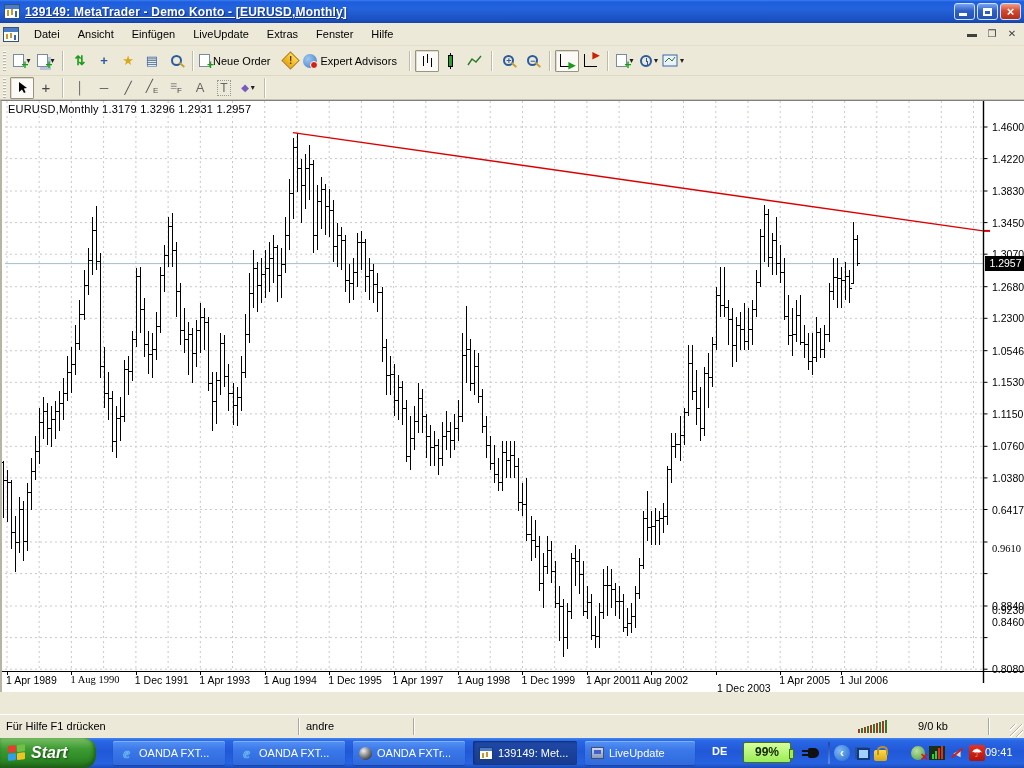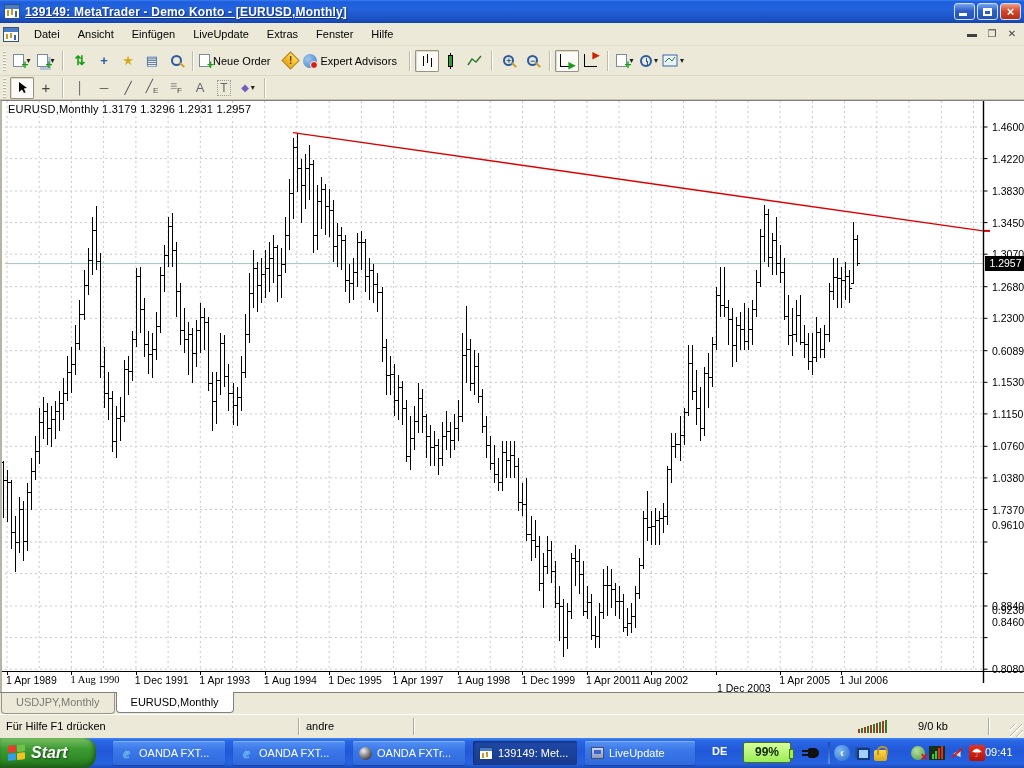--- a/index.html
+++ b/index.html
@@ -411,27 +411,27 @@
       </svg>
     <div id="ohlc-label">EURUSD,Monthly  1.3179 1.3296 1.2931 1.2957</div>
     <div id="pricelabels">
         <div class="pricelabel" style="top: 20px;">1.4600</div>
         <div class="pricelabel" style="top: 51.6px;">1.4220</div>
         <div class="pricelabel" style="top: 84.0317px;">1.3830</div>
         <div class="pricelabel" style="top: 115.632px;">1.3450</div>
         <div class="pricelabel" style="top: 147.232px;">1.3070</div>
         <div class="pricelabel" style="top: 179.663px;">1.2680</div>
         <div class="pricelabel" style="top: 211.263px;">1.2300</div>
-        <div class="pricelabel" style="top: 243.695px;">0.6089</div>
+        <div class="pricelabel" style="top: 243.695px;">1.0546</div>
         <div class="pricelabel" style="top: 275.295px;">1.1530</div>
         <div class="pricelabel" style="top: 306.895px;">1.1150</div>
         <div class="pricelabel" style="top: 339.327px;">1.0760</div>
         <div class="pricelabel" style="top: 370.927px;">1.0380</div>
-        <div class="pricelabel" style="top: 402.527px;">1.7370</div>
-        <div class="pricelabel" style="top: 418px;">0.9610</div>
+        <div class="pricelabel" style="top: 402.527px;">0.6417</div>
+        <div class="pricelabel" style="top: 442px; font-family: Liberation Serif, serif;">0.9610</div>
         <div class="pricelabel" style="top: 466.558px; margin-top: 36px;">0.9230</div>
         <div class="pricelabel" style="top: 498.99px;">0.8840</div>
         <div class="pricelabel" style="top: 515px;">0.8460</div>
         <div class="pricelabel" style="top: 562.19px;">0.8080</div>
       </div>
     <div id="bidbox" style="top: 155.129px;">1.2957</div>
     <div id="timelabels">
         <div class="timelabel" style="left: 4px;">1 Apr 1989</div>
         <div class="timelabel" style="left: 68.432px; font-family: Liberation Serif, serif;">1 Aug 1990</div>
         <div class="timelabel" style="left: 132.864px;">1 Dec 1991</div>
@@ -442,24 +442,20 @@
         <div class="timelabel" style="left: 455.024px;">1 Aug 1998</div>
         <div class="timelabel" style="left: 519.456px;">1 Dec 1999</div>
         <div class="timelabel" style="left: 583.888px;">1 Apr 2001</div>
         <div class="timelabel" style="left: 633px;">1 Aug 2002</div>
         <div class="timelabel" style="left: 715px; margin-top: 8px;">1 Dec 2003</div>
         <div class="timelabel" style="left: 777.184px;">1 Apr 2005</div>
         <div class="timelabel" style="left: 837.589px;">1 Jul 2006</div>
       </div>
   </div>
 
-  <div id="tabbar">
-      <span class="tab">USDJPY,Monthly</span>
-      <span class="tab active">EURUSD,Monthly</span>
-    </div>
 
   <div id="statusbar">
     <span id="status-help">Für Hilfe F1 drücken</span>
     <span class="sdiv" style="left:298px;"></span>
     <span id="status-account">andre</span>
     <span class="sdiv" style="left:413px;"></span>
     <span id="signalbars">
         <i style="background: rgb(168, 54, 38); height: 4px;"></i>
         <i style="background: rgb(46, 122, 40); height: 5px;"></i>
         <i style="background: rgb(168, 54, 38); height: 6px;"></i>

